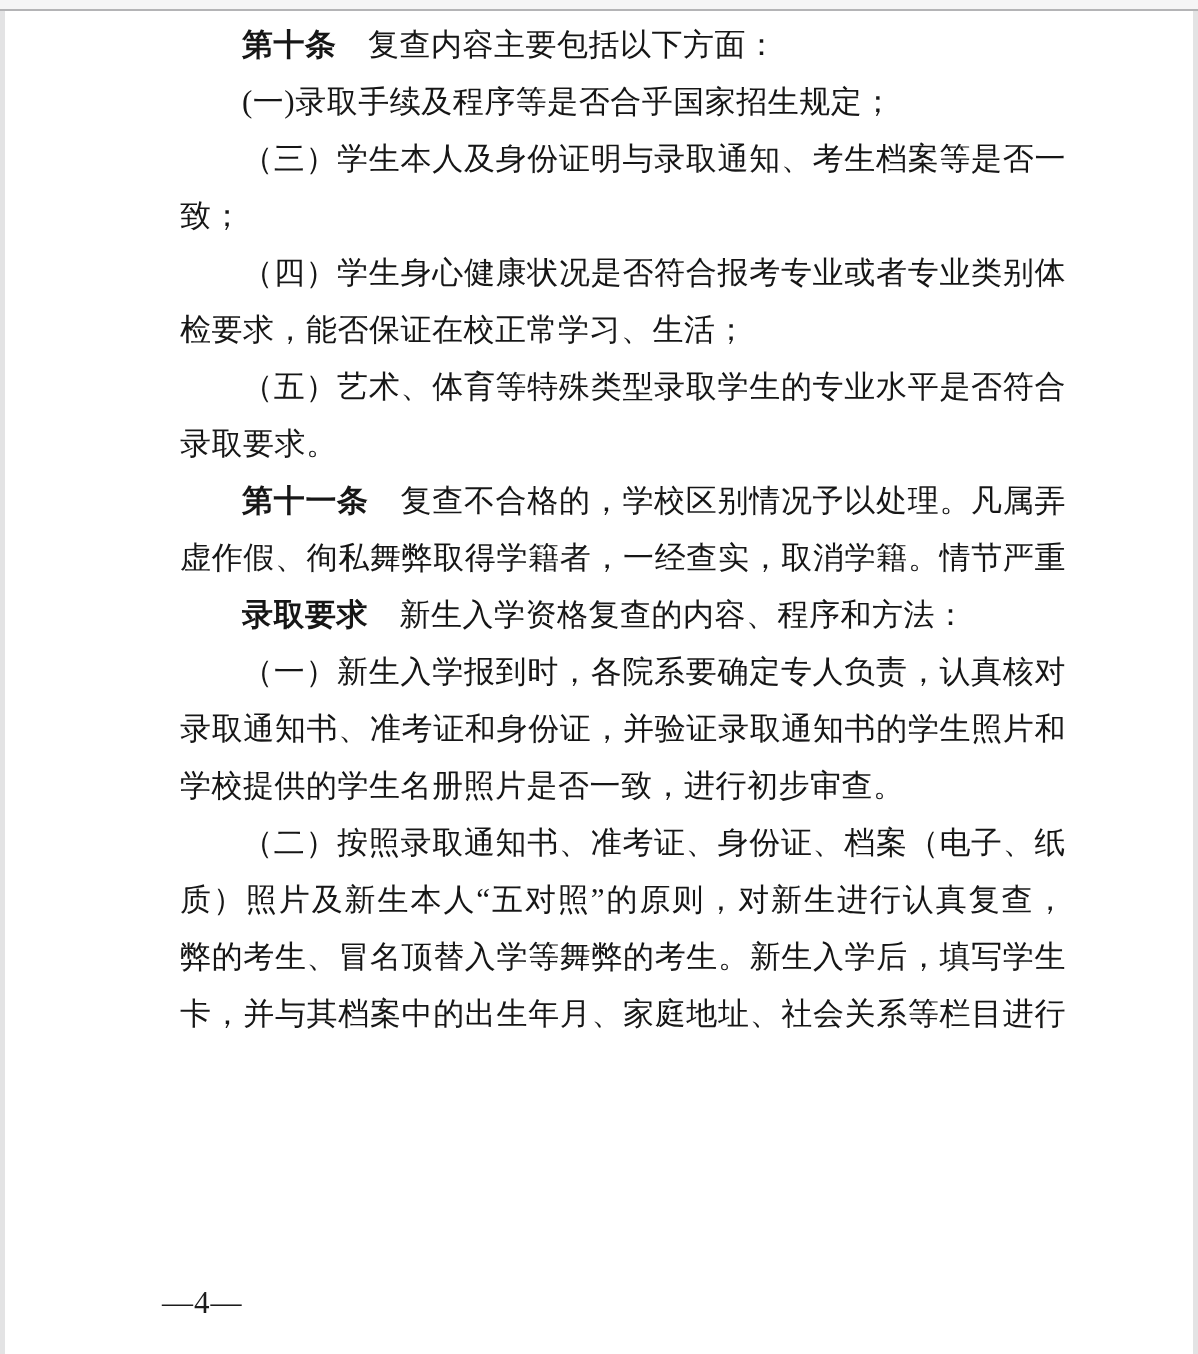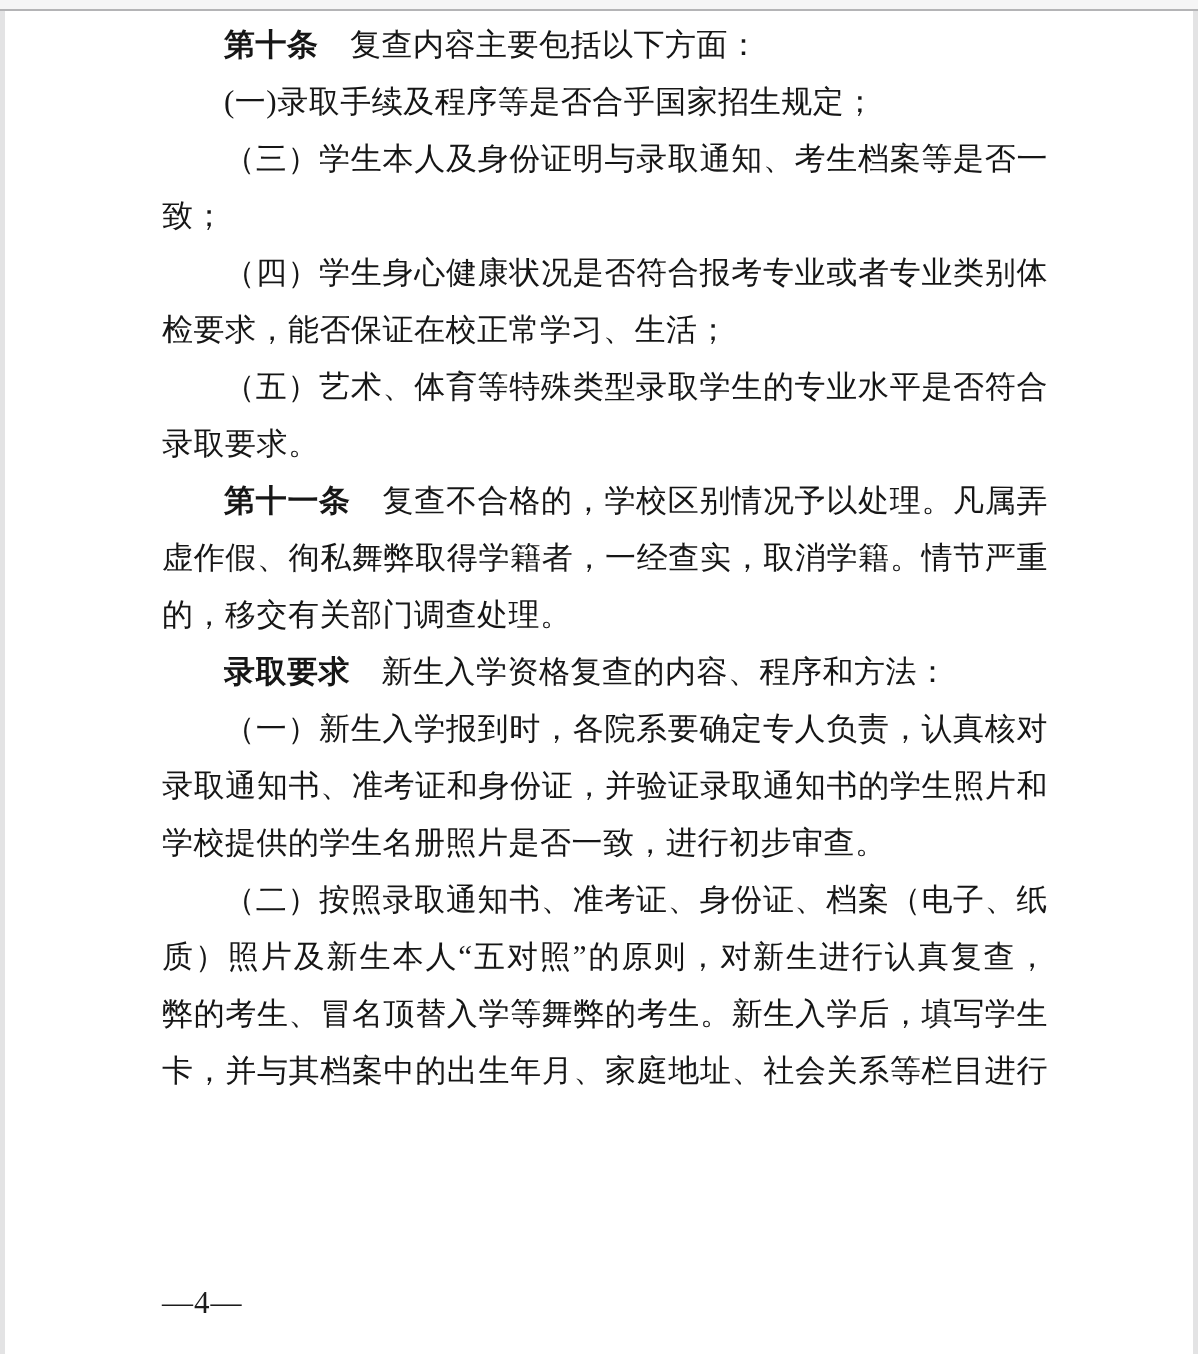--- a/index.html
+++ b/index.html
@@ -35,21 +35,21 @@
   .side-strip.left  { left: 0; }
   .side-strip.right { right: 0; }
   .page {
     position: absolute;
     top: 11px; left: 5px; right: 5px; bottom: 0;
     background: #ffffff;
   }
   .text-block {
     position: absolute;
     top: 5px;
-    left: 157px;   
+    left: 175px;   
     width: 886px;
     color: #161616;
   }
   .line {
     height: 57px;
     line-height: 57px;
     font-size: 31px;
     text-align: left;
     letter-spacing: 0.5px;
   }
@@ -85,21 +85,20 @@
         <div class="line indent"><span class="seg bold">第十条</span><span class="seg">　复查内容主要包括以下方面：</span></div>
         <div class="line indent"><span class="seg">(一)录取手续及程序等是否合乎国家招生规定；</span></div>
         <div class="line full indent"><span class="seg">（三）学生本人及身份证明与录取通知、考生档案等是否一</span></div>
         <div class="line"><span class="seg">致；</span></div>
         <div class="line full indent"><span class="seg">（四）学生身心健康状况是否符合报考专业或者专业类别体</span></div>
         <div class="line"><span class="seg">检要求，能否保证在校正常学习、生活；</span></div>
         <div class="line full indent"><span class="seg">（五）艺术、体育等特殊类型录取学生的专业水平是否符合</span></div>
         <div class="line"><span class="seg">录取要求。</span></div>
         <div class="line full indent"><span class="seg bold">第十一条</span><span class="seg">　复查不合格的，学校区别情况予以处理。凡属弄</span></div>
         <div class="line full"><span class="seg">虚作假、徇私舞弊取得学籍者，一经查实，取消学籍。情节严重</span></div>
-        <div class="line"><span class="seg">的，移交有关部门调查处理。</span></div>
         <div class="line indent"><span class="seg bold">录取要求</span><span class="seg">　新生入学资格复查的内容、程序和方法：</span></div>
         <div class="line full indent"><span class="seg">（一）新生入学报到时，各院系要确定专人负责，认真核对</span></div>
         <div class="line full"><span class="seg">录取通知书、准考证和身份证，并验证录取通知书的学生照片和</span></div>
         <div class="line"><span class="seg">学校提供的学生名册照片是否一致，进行初步审查。</span></div>
         <div class="line full indent"><span class="seg">（二）按照录取通知书、准考证、身份证、档案（电子、纸</span></div>
         <div class="line full"><span class="seg">质）照片及新生本人“五对照”的原则，对新生进行认真复查，</span></div>
         <div class="line full"><span class="seg">弊的考生、冒名顶替入学等舞弊的考生。新生入学后，填写学生</span></div>
         <div class="line full"><span class="seg">卡，并与其档案中的出生年月、家庭地址、社会关系等栏目进行</span></div>
       </div>
     <div class="footer">—4—</div>

